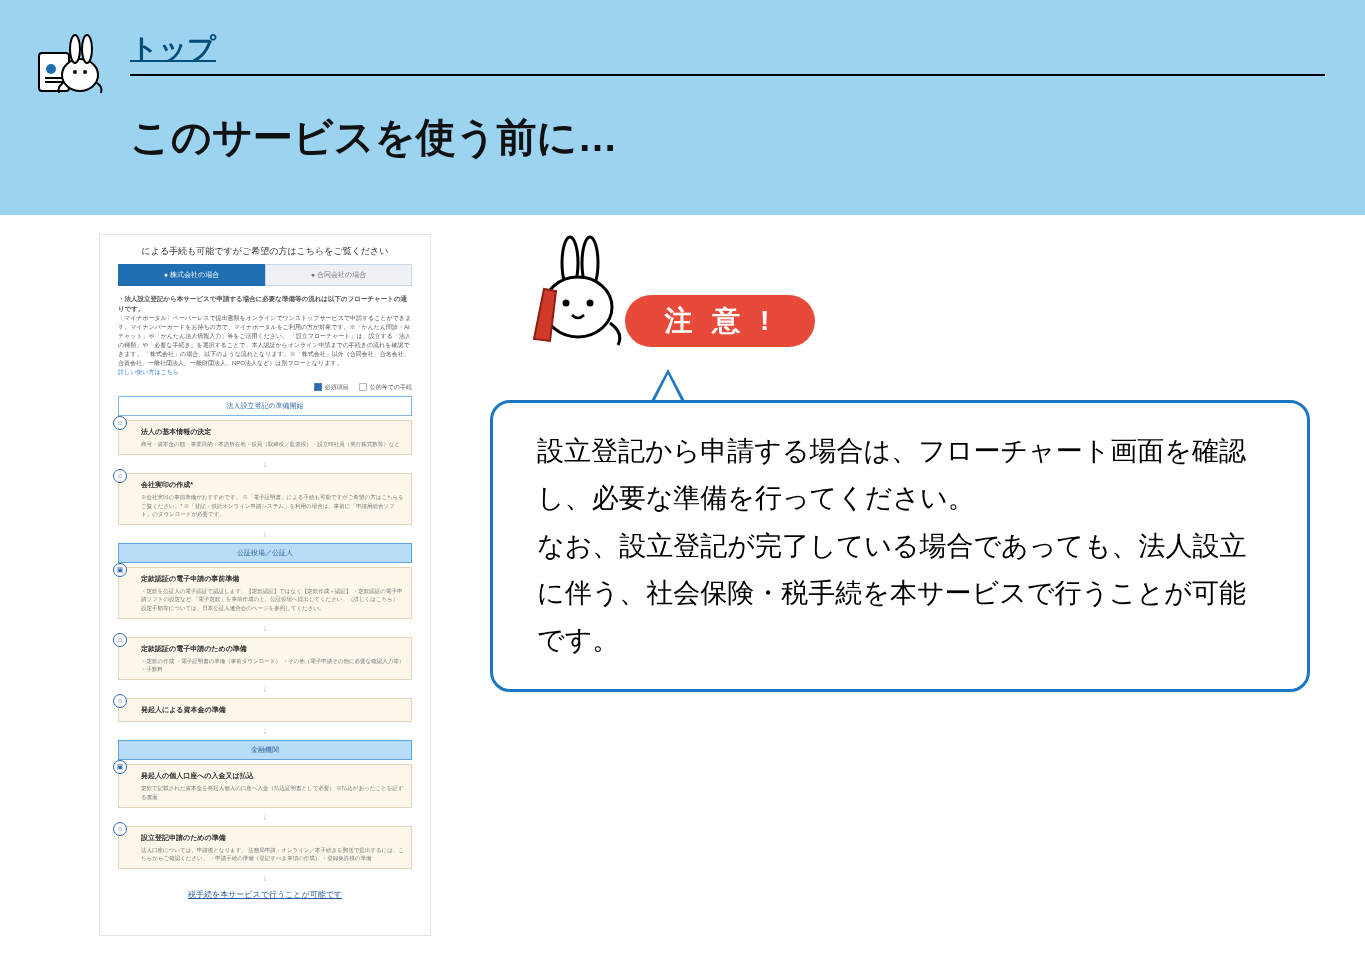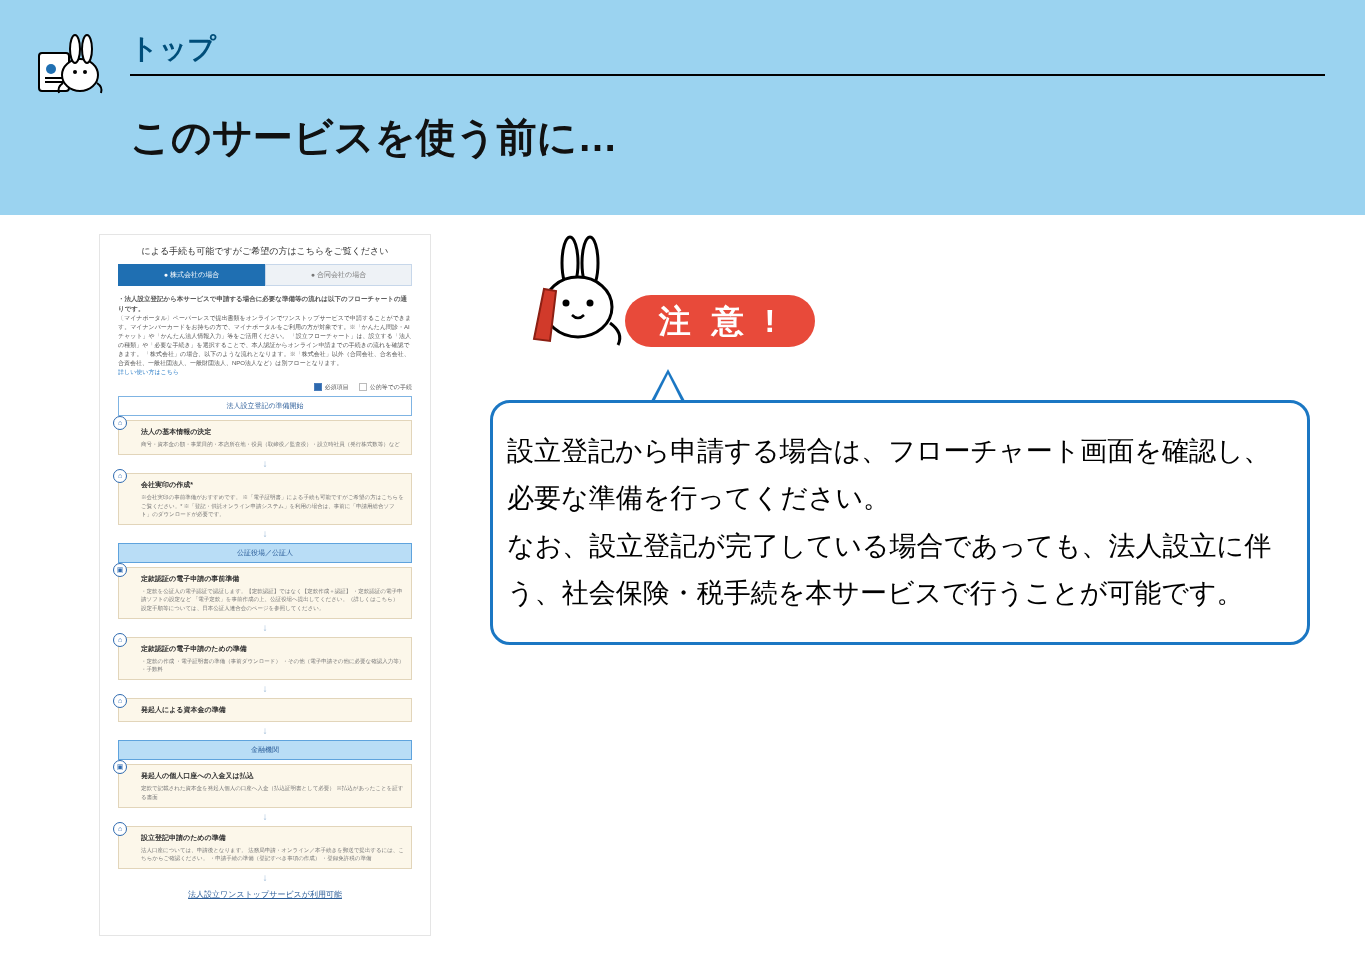--- a/index.html
+++ b/index.html
@@ -23,20 +23,21 @@
     position: absolute;
     left: 130px;
     top: 30px;
     right: 40px;
   }
   .top-label {
     font-size: 28px;
     font-weight: 700;
     color: #004e7a;
     margin-bottom: 6px;
+    text-decoration: underline;
   }
   .top-rule {
     height: 0;
     border-top: 2px solid #000;
   }
   .page-title {
     position: absolute;
     left: 130px;
     top: 110px;
     font-size: 40px;
@@ -166,36 +167,36 @@
   }
   .warning-pill {
     position: absolute;
     left: 625px;
     top: 295px;
     width: 190px;
     height: 52px;
     background: #e84a3a;
     color: #fff;
     border-radius: 26px;
-    font-size: 32px;
+    font-size: 28px;
     font-weight: 700;
     letter-spacing: 6px;
     text-align: center;
     line-height: 52px;
   }
 
   .speech {
     position: absolute;
     left: 490px;
     top: 400px;
     width: 820px;
     border: 3px solid #1b77c3;
     border-radius: 20px;
     background: #fff;
-    padding: 25px 14px;
+    padding: 25px 44px;
     box-sizing: border-box;
     font-size: 27px;
     line-height: 1.75;
     color: #000;
   }
   .speech-tail {
     position: absolute;
     left: 650px;
     top: 369px;
     width: 0; height: 0;
@@ -324,21 +325,21 @@
   <div class="sf-step">
     <div class="badge">⌂</div>
     <div class="title">設立登記申請のための準備</div>
     <div class="body">法人口座については、申請後となります。
 法務局申請・オンライン／本手続きを郵送で提出するには、こちらからご確認ください。
 ・申請手続の準備（登記すべき事項の作成）
 ・登録免許税の準備</div>
   </div>
   <div class="sf-arrow">↓</div>
 
-  <div class="sf-final">法人設立ワンストップサービスが利用可能</div>
+  <div class="sf-final">税手続を本サービスで行うことが可能です</div>
 </div>
 
 <div class="mascot-right">
   <svg viewBox="0 0 120 120">
     <ellipse cx="60" cy="28" rx="8" ry="26" fill="#fff" stroke="#000" stroke-width="3"></ellipse>
     <ellipse cx="80" cy="28" rx="8" ry="26" fill="#fff" stroke="#000" stroke-width="3"></ellipse>
     <ellipse cx="68" cy="72" rx="34" ry="30" fill="#fff" stroke="#000" stroke-width="3"></ellipse>
     <circle cx="56" cy="68" r="3.5" fill="#000"></circle>
     <circle cx="80" cy="68" r="3.5" fill="#000"></circle>
     <path d="M62 80 q6 6 12 0" fill="none" stroke="#000" stroke-width="2.5"></path>

